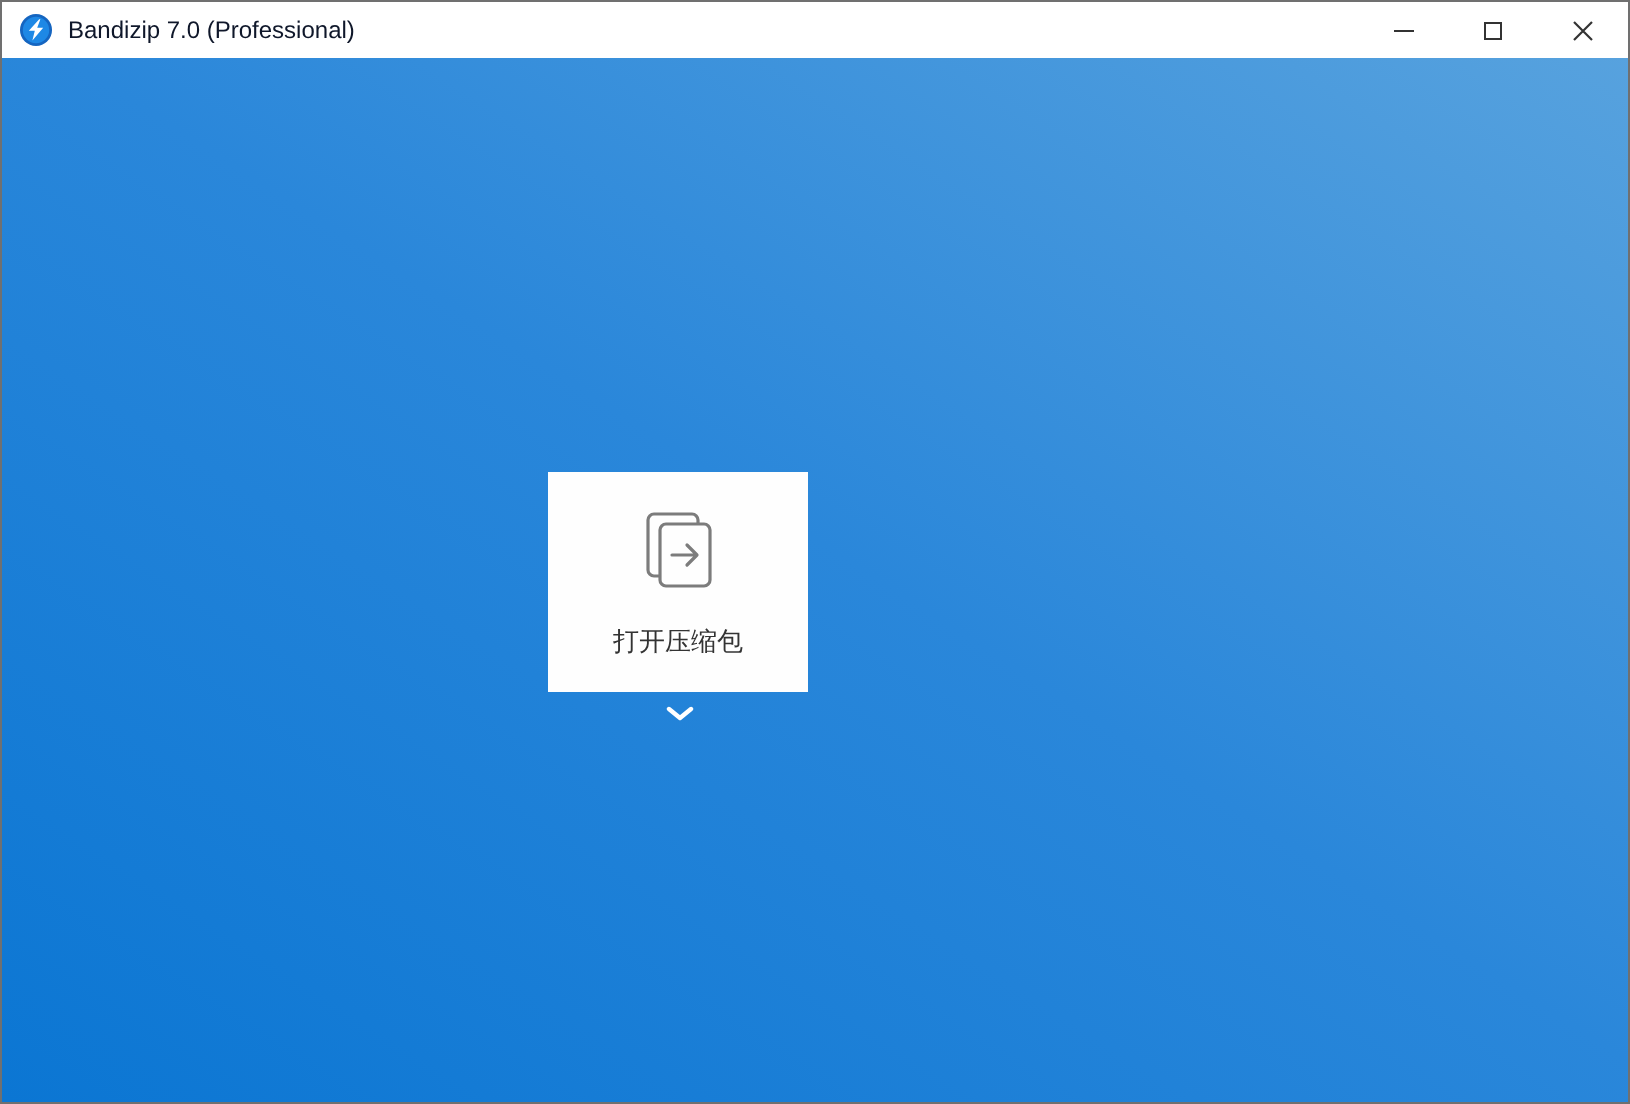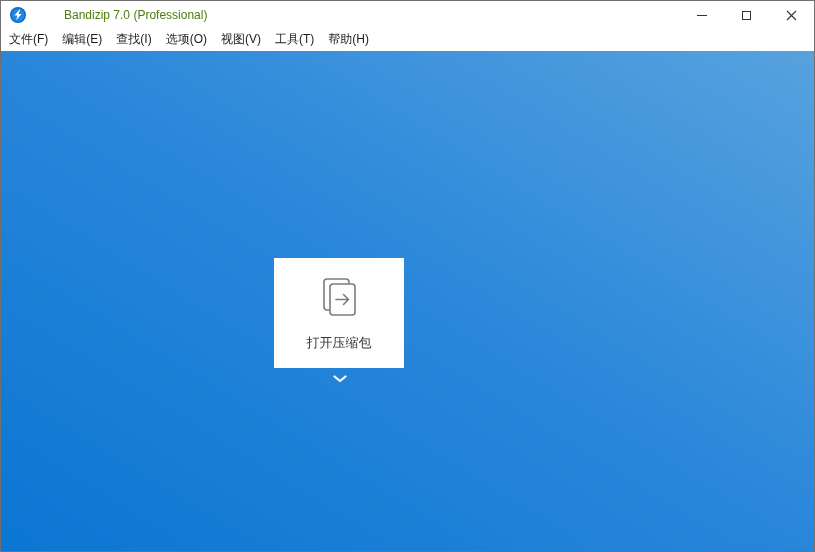--- a/index.html
+++ b/index.html
@@ -20,23 +20,22 @@
     height: 28px; background: #ffffff;
     display: flex; align-items: center;
     flex: 0 0 auto;
   }
   .app-icon {
     width: 16px; height: 16px;
     margin-left: 9px; margin-right: 8px;
     flex: 0 0 auto;
   }
   .title-text {
-    font-size: 12px; color: #4d7c0f;
+    font-size: 12px; color: #0f172a;
     white-space: nowrap;
-    margin-left: 30px;
   }
   .titlebar-spacer { flex: 1 1 auto; }
   .win-btn {
     width: 45px; height: 28px;
     display: flex; align-items: center; justify-content: center;
     cursor: default;
   }
   .min-glyph { width: 10px; height: 0; border-top: 1px solid #333; }
   .max-glyph { width: 9px; height: 9px; border: 1px solid #333; background: transparent; }
   
@@ -107,29 +106,20 @@
     <div class="win-btn">
       <div class="max-glyph"></div>
     </div>
     <div class="win-btn">
       <svg width="11" height="11" viewBox="0 0 11 11">
         <path d="M1 1 L10 10 M10 1 L1 10" stroke="#333" stroke-width="1.1" fill="none"></path>
       </svg>
     </div>
   </div>
 
-  <div class="menubar">
-    <span class="menu-item">文件(F)</span>
-    <span class="menu-item">编辑(E)</span>
-    <span class="menu-item">查找(I)</span>
-    <span class="menu-item">选项(O)</span>
-    <span class="menu-item">视图(V)</span>
-    <span class="menu-item">工具(T)</span>
-    <span class="menu-item">帮助(H)</span>
-  </div>
 
   <div class="content">
 
     <div class="big-buttons">
 
       <div class="big-btn">
         <div class="icon-wrap">
           <svg width="48" height="48" viewBox="0 0 48 48" fill="none">
             <rect x="9" y="6" width="25" height="31" rx="3" stroke="#7c7c7c" stroke-width="1.6" fill="#fefefe"></rect>
             <rect x="15" y="11" width="25" height="31" rx="3" stroke="#7c7c7c" stroke-width="1.6" fill="#fefefe"></rect>

